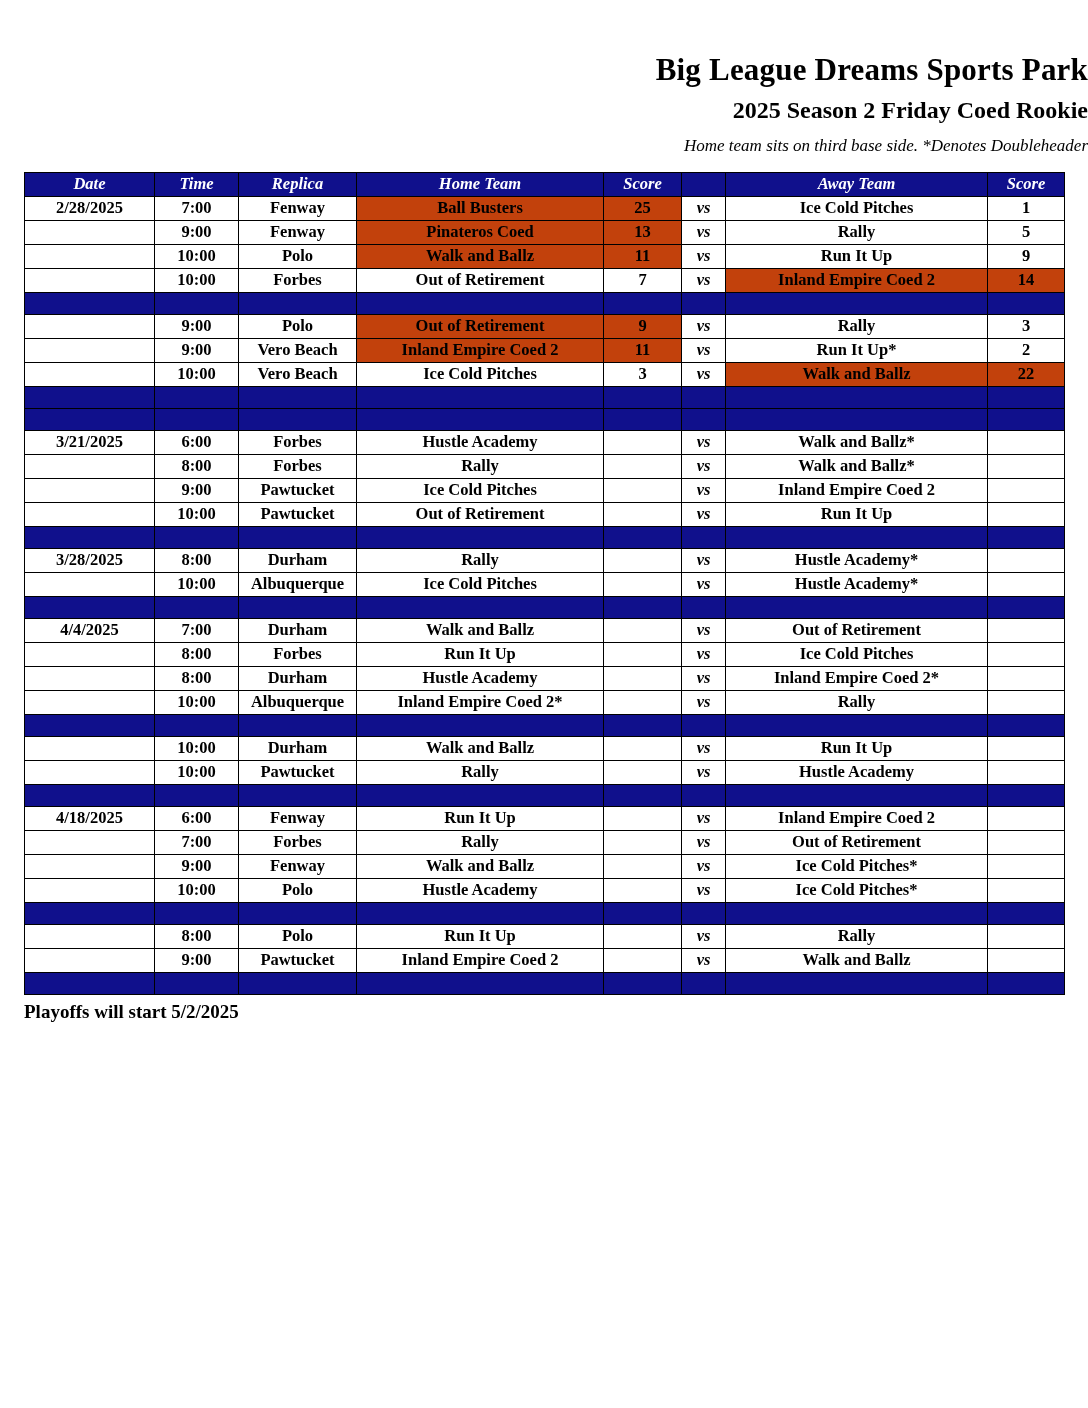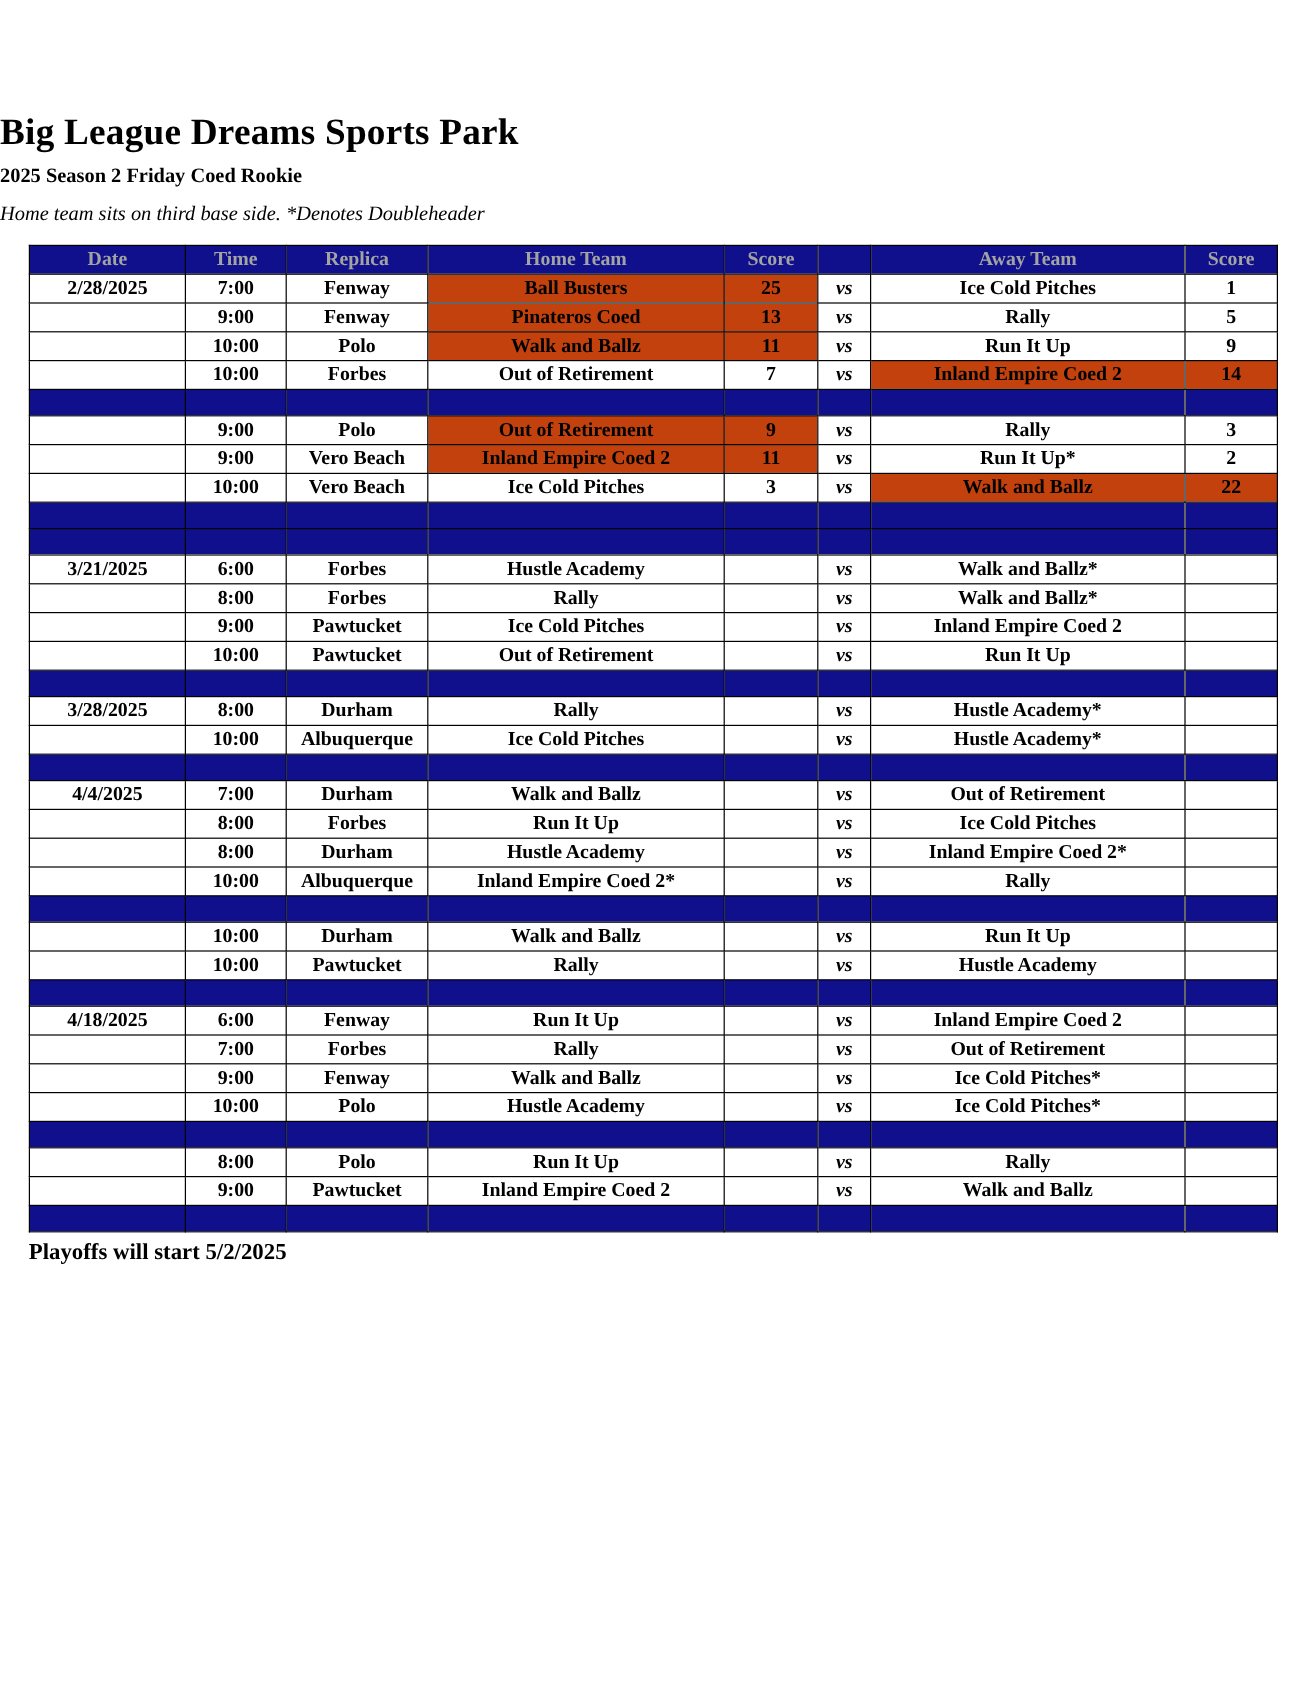--- a/index.html
+++ b/index.html
@@ -15,31 +15,31 @@
     position: relative;
   }
   .page {
     width: 1088px;
     height: 1408px;
     box-sizing: border-box;
     padding: 0;
     position: relative;
   }
   .header {
-    text-align: left;
-    padding-top: 92px;
+    text-align: right;
+    padding-top: 52px;
   }
   .title {
     font-size: 31px;
     font-weight: bold;
     letter-spacing: 0.2px;
     line-height: 1.15;
   }
   .subtitle {
-    font-size: 17px;
+    font-size: 24px;
     font-weight: bold;
     margin-top: 9px;
     line-height: 1.15;
   }
   .note {
     font-size: 17px;
     font-weight: normal;
     font-style: italic;
     margin-top: 12px;
     line-height: 1.15;
@@ -57,23 +57,24 @@
     font-size: 16.5px;
     font-weight: bold;
     text-align: center;
     height: 21px;
     padding: 1px 2px;
     overflow: hidden;
     white-space: nowrap;
   }
   thead th {
     background: #10108c;
-    color: #a3a3a3;
+    color: #ffffff;
     font-size: 16.5px;
     height: 23px;
+    font-style: italic;
   }
   
   col.c-date { width: 130px; }
   col.c-time { width: 84px; }
   col.c-replica { width: 118px; }
   col.c-home { width: 247px; }
   col.c-score1 { width: 78px; }
   col.c-vs { width: 44px; }
   col.c-away { width: 262px; }
   col.c-score2 { width: 77px; }

